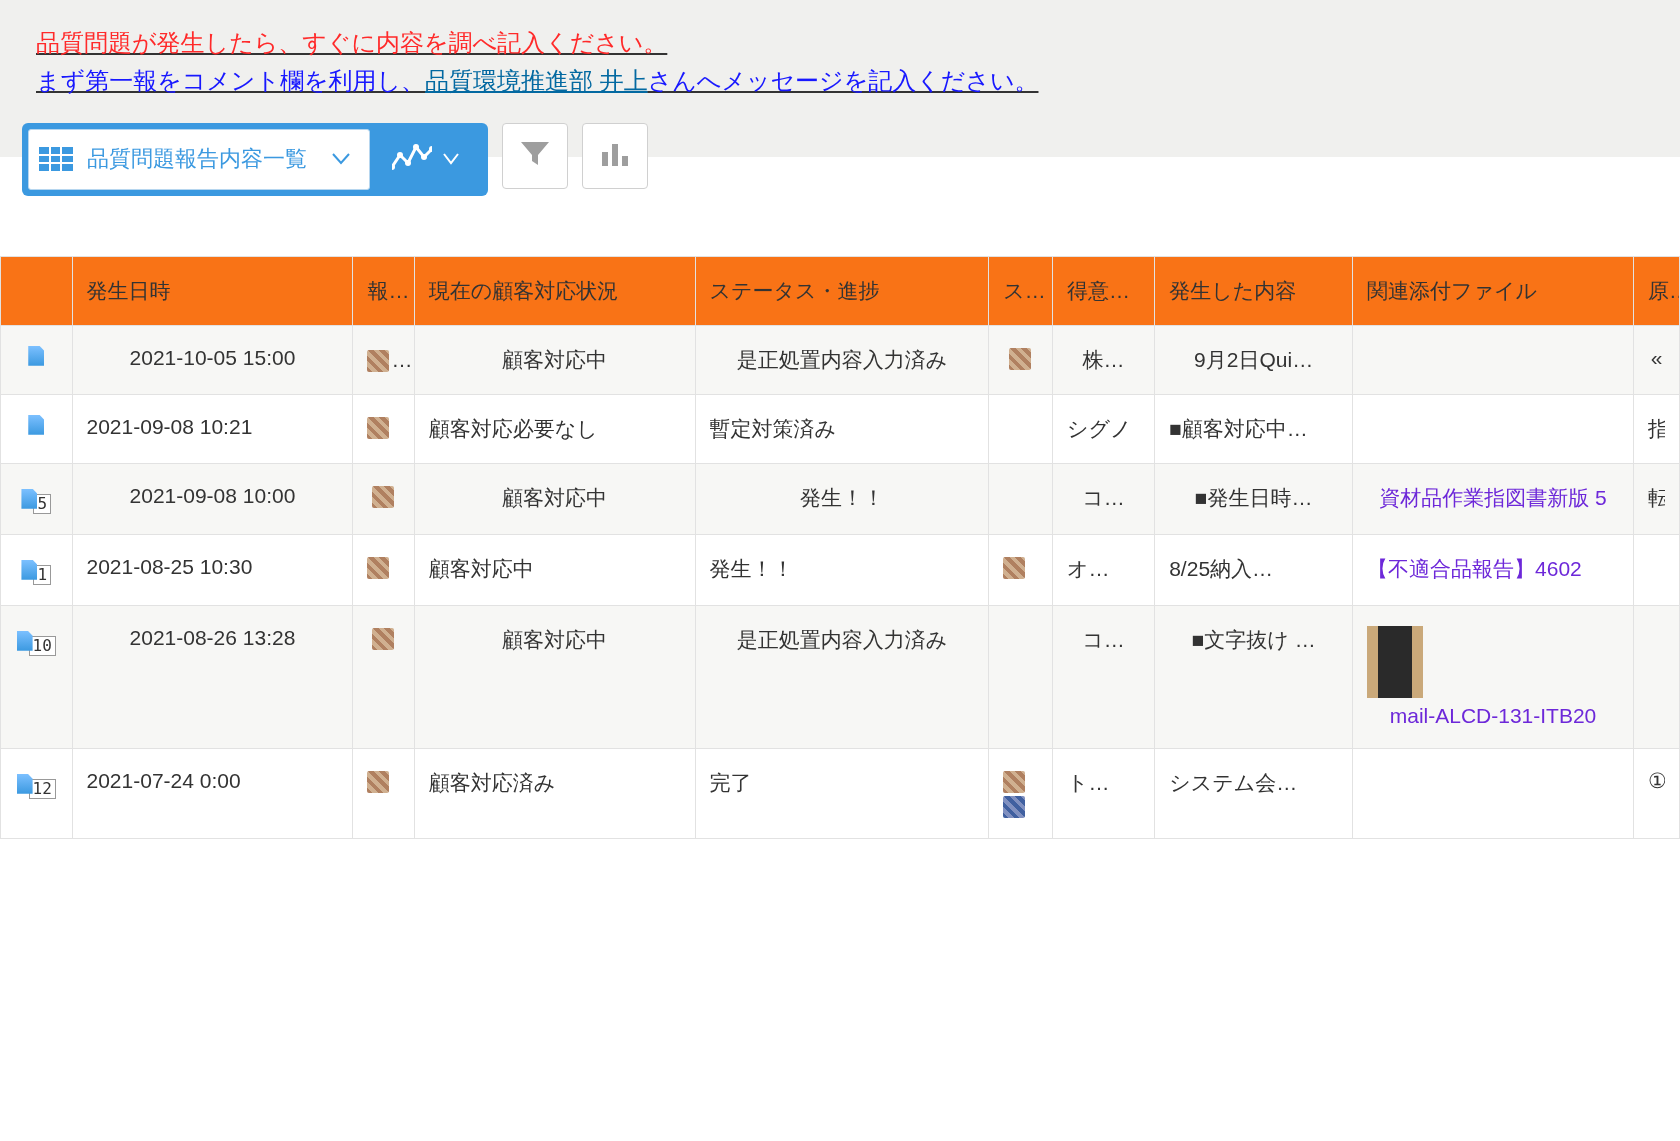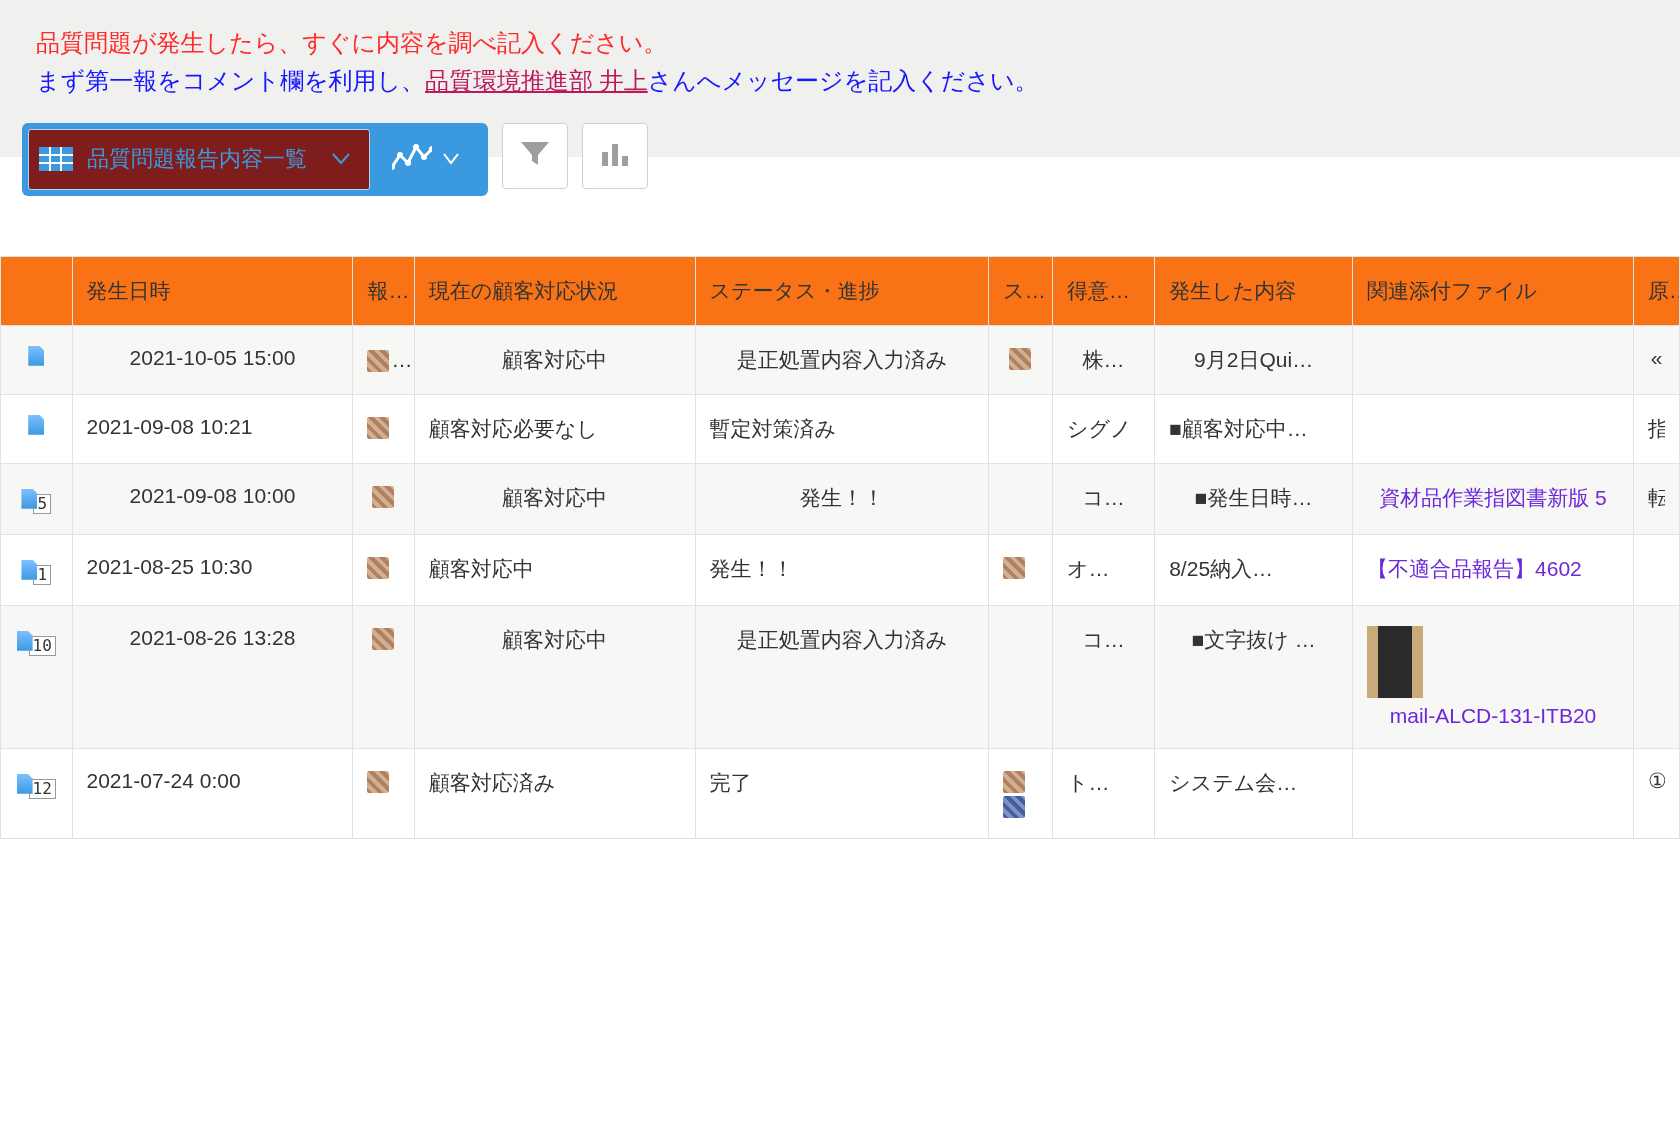--- a/index.html
+++ b/index.html
@@ -1,41 +1,42 @@
 <!DOCTYPE html>
 <html><head>
 <meta charset="utf-8">
 <style>
   * { box-sizing: border-box; margin: 0; padding: 0; }
   html, body { width: 100%; font-family: "Hiragino Sans", "Meiryo", sans-serif; font-size: 20px; color: #333; background:#fff;}
   .banner {
     background: #f0f0ee;
     padding: 24px 52px 56px 36px;
+    text-decoration: underline;
   }
   .banner-line1 { color: #ff2a2a; font-size: 24px; line-height: 1.6; }
   .banner-line2 { color: #1818ff; font-size: 24px; line-height: 1.6; }
-  .banner-line2 a { color: #be185d; text-decoration: underline; margin-top: 15px; }
+  .banner-line2 a { color: #0369a1; text-decoration: underline; margin-top: 15px; }
 
   .toolbar {
     display: flex;
     gap: 14px;
     padding: 0 22px;
     margin-top: -34px;   
     margin-bottom: 60px;
   }
   .view-pill {
     display: flex;
     align-items: stretch;
     background: #3b99e0;
     border-radius: 6px;
     padding: 6px;
   }
   .view-pill-inner {
     display:flex; align-items:center; gap:14px;
-    background: #7f1d1d;
+    background: #ffffff;
     border: 1px solid #b6d6ef;
     border-radius: 3px;
     padding: 8px 18px 8px 10px;
     color: #3b99e0;
     font-size: 22px;
   }
   .view-pill-inner .sheet-icon svg { display:block; }
   .chev { margin-left: 10px; }
   .chart-pill {
     display:flex; align-items:center; gap:10px;

